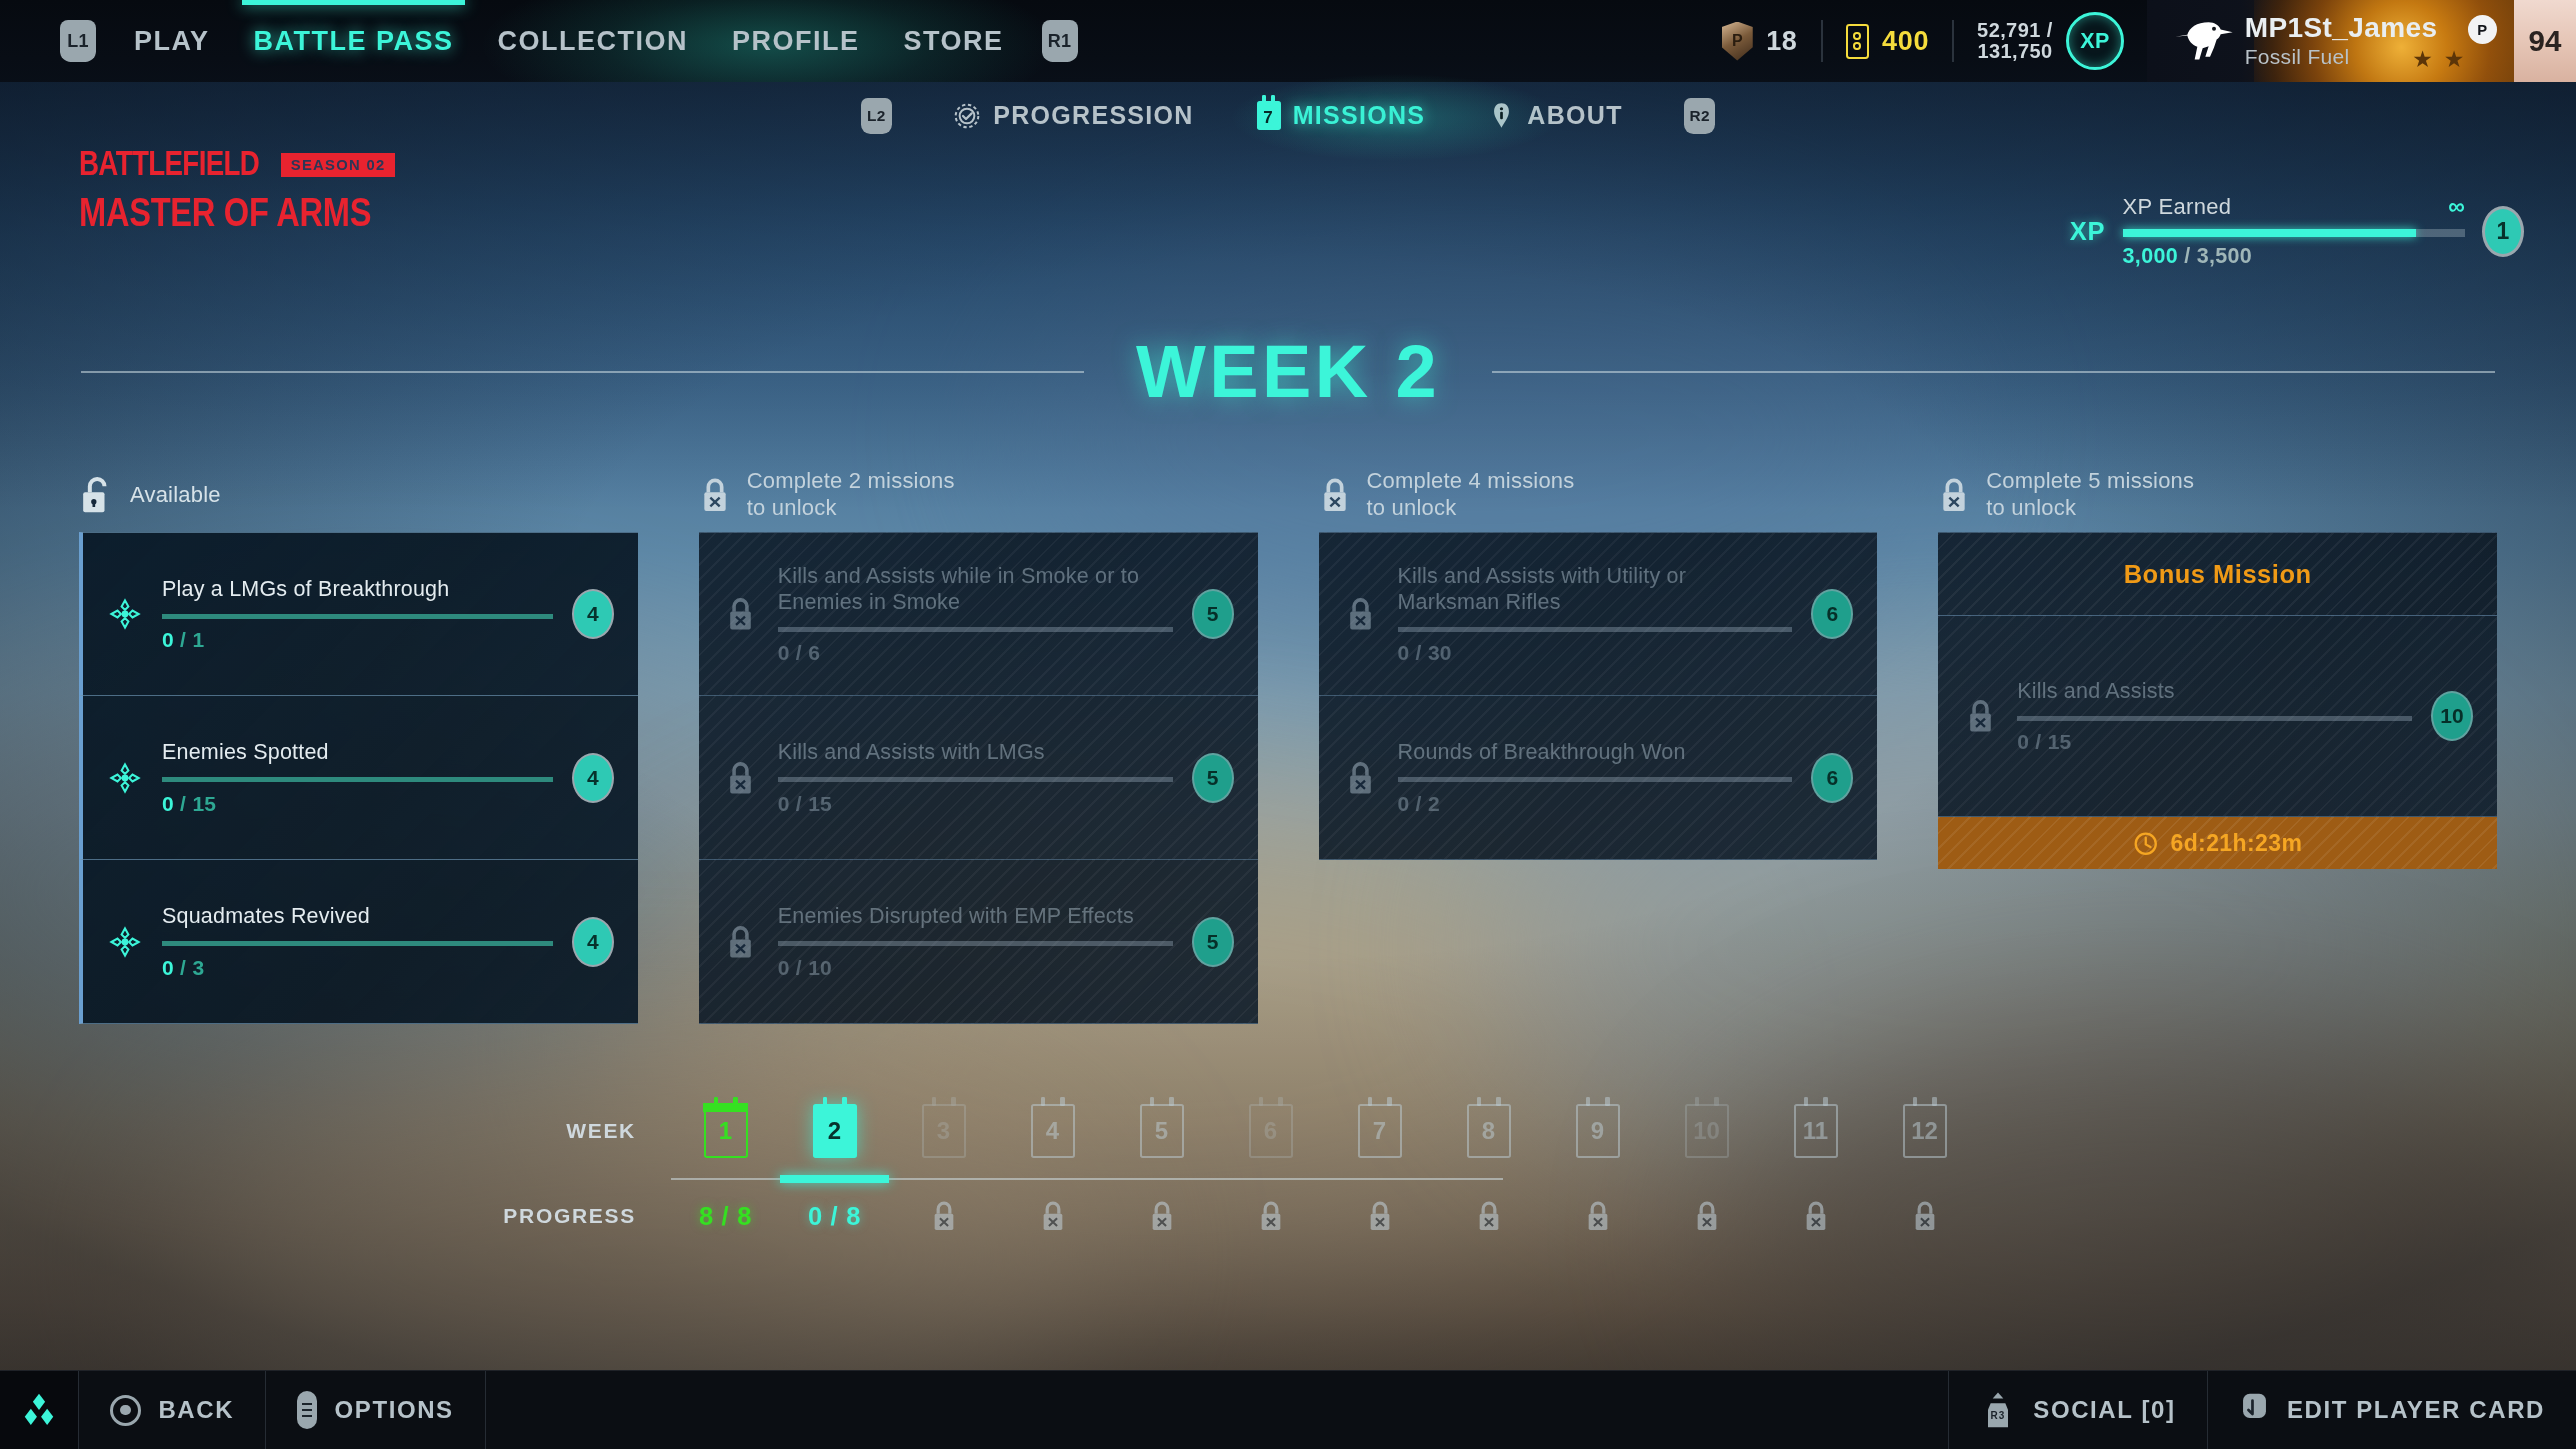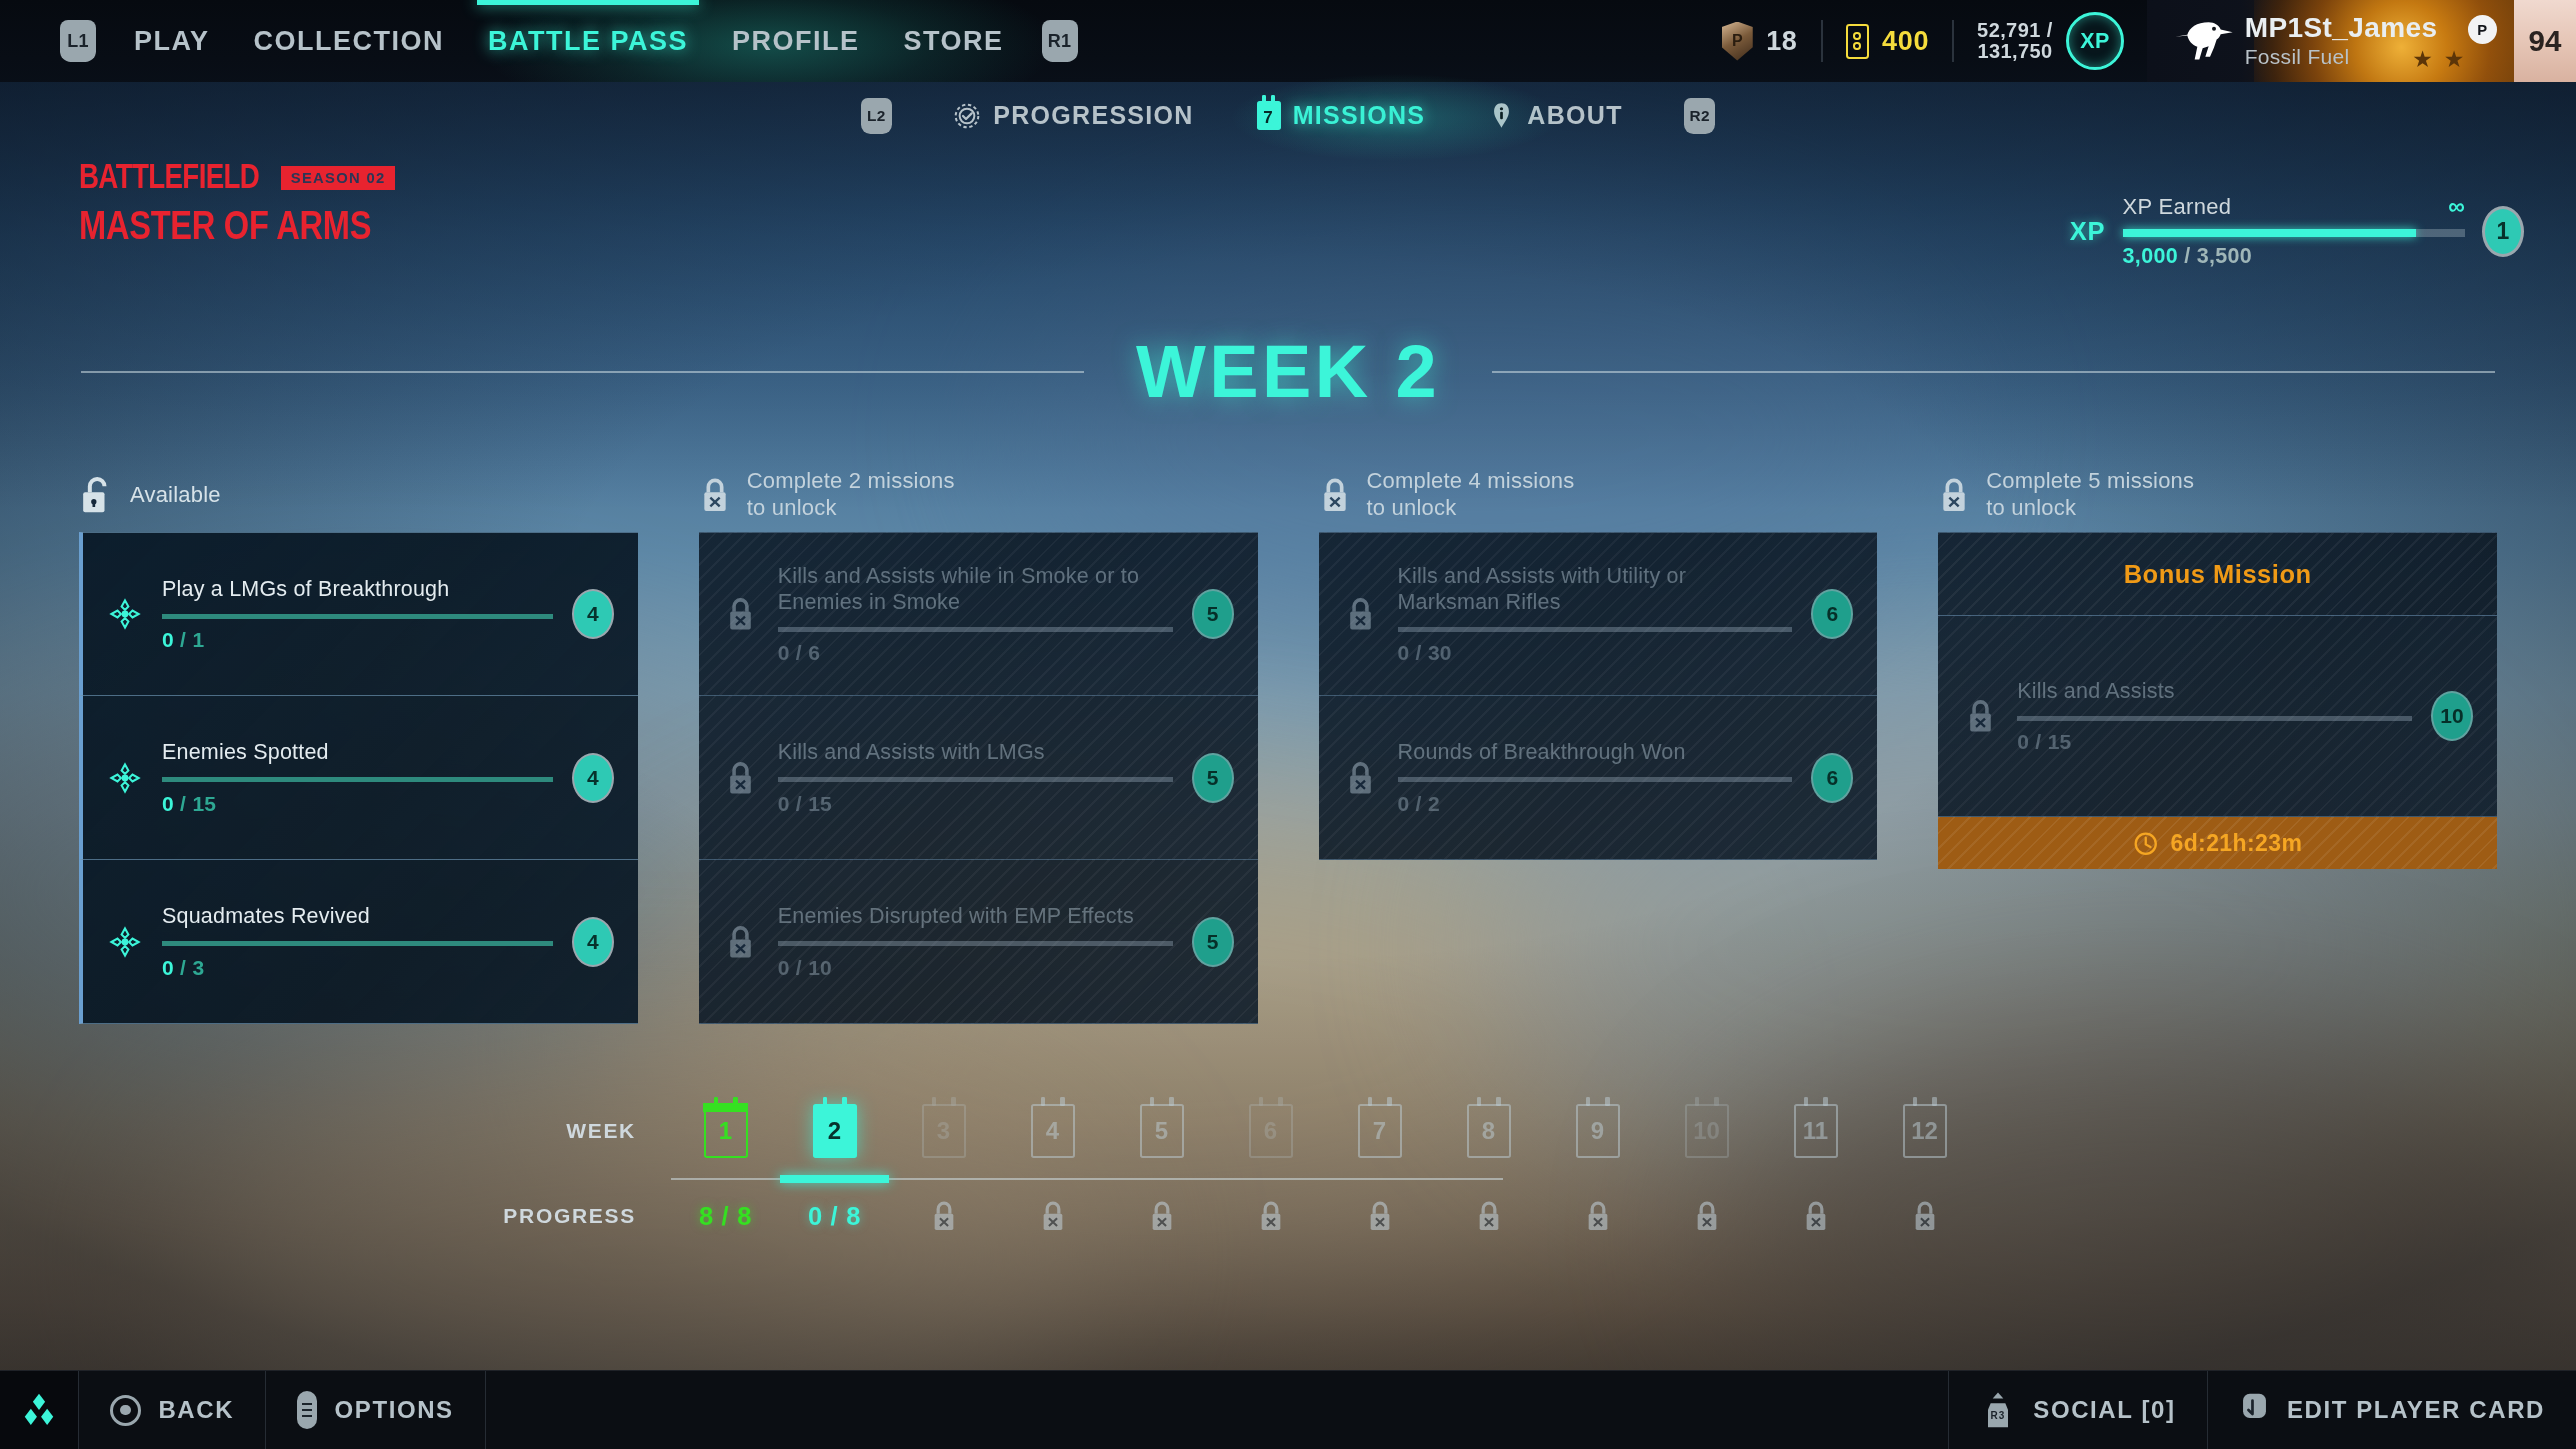--- a/index.html
+++ b/index.html
@@ -166,21 +166,21 @@
     position:relative; width:24px; height:29.5px; border-radius:2.7px;
     background:#3cf5d9; color:#072b28; font-size:17px; font-weight:700;
     display:flex; align-items:flex-end; justify-content:center; padding-bottom:2px;
   }
   .cal-ic::before, .cal-ic::after {
     content:""; position:absolute; top:-5.4px; width:4px; height:6.7px; background:#3cf5d9; border-radius:1.3px;
   }
   .cal-ic::before { left:5.4px; } .cal-ic::after { right:5.4px; }
 
   
-  #brand { position:absolute; left:79px; top:163px; z-index:6; }
+  #brand { position:absolute; left:79px; top:150px; z-index:6; }
   .brand-row1 { display:flex; align-items:center; gap:6.7px; }
   .brand-bf {
     color:#e8232f; font-size:29.5px; font-weight:900; letter-spacing:-0.7px;
     font-family:"Liberation Sans", sans-serif; transform:scaleY(1.22) scaleX(.94); transform-origin:left bottom;
   }
   .brand-season {
     background:#e8232f; color:#2c3656; font-size:14.8px; font-weight:800; letter-spacing:1.3px;
     padding:4px 9.4px 3.4px; margin-left:4px; transform:translateY(-2px);
   }
   .brand-row2 {
@@ -365,22 +365,22 @@
 
   <div id="topbar">
     <div id="topbar-glow"></div>
 
     <div class="nav-key-wrap" style="margin-left:44px; z-index:3;">
       <span class="pad-key">L1</span>
     </div>
 
     <div class="nav-main" style="margin-left:0;">
       <div class="nav-item">PLAY</div>
+      <div class="nav-item active">BATTLE PASS</div>
       <div class="nav-item">COLLECTION</div>
-      <div class="nav-item active">BATTLE PASS</div>
       <div class="nav-item">PROFILE</div>
       <div class="nav-item">STORE</div>
     </div>
 
     <div class="nav-key-wrap" style="z-index:3;">
       <span class="pad-key">R1</span>
     </div>
 
     <div class="cur-wrap">
       <div class="cur-group">

